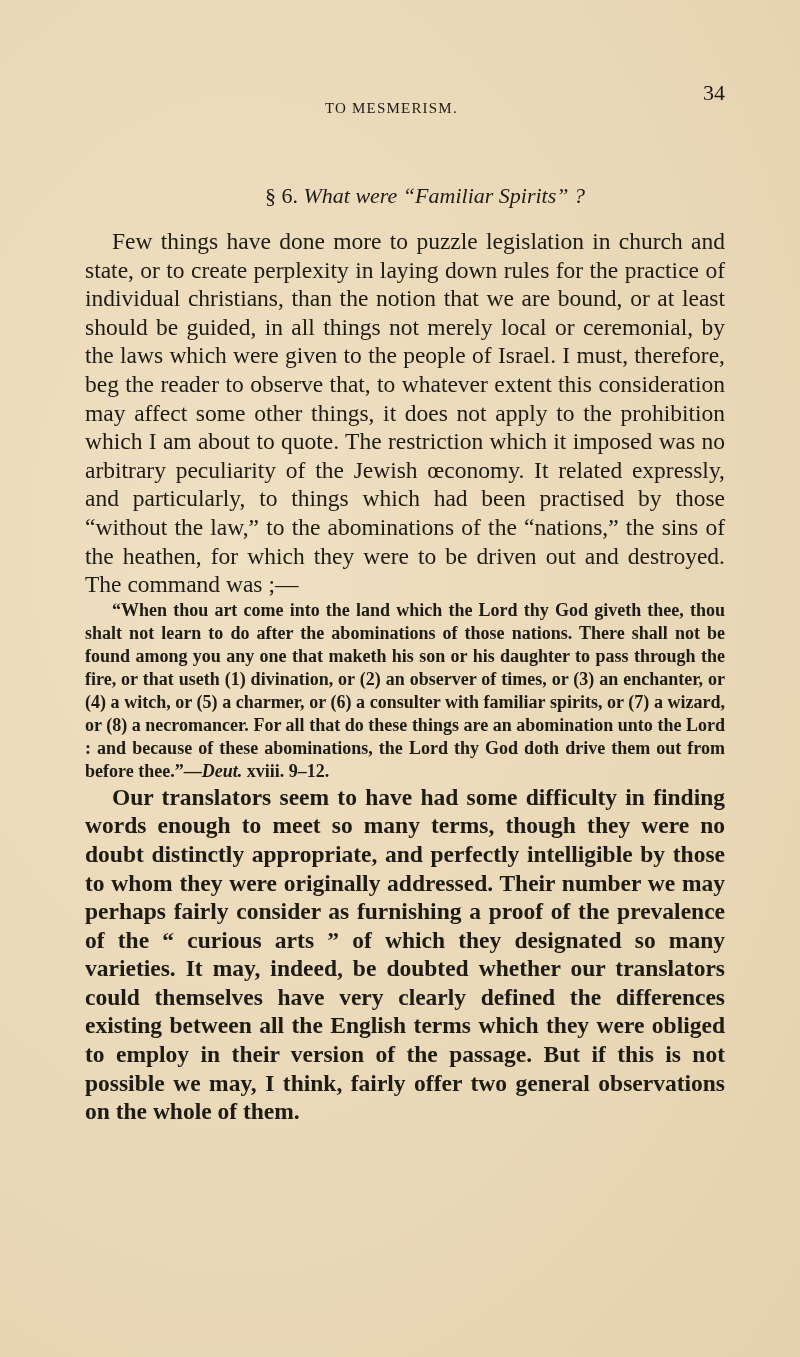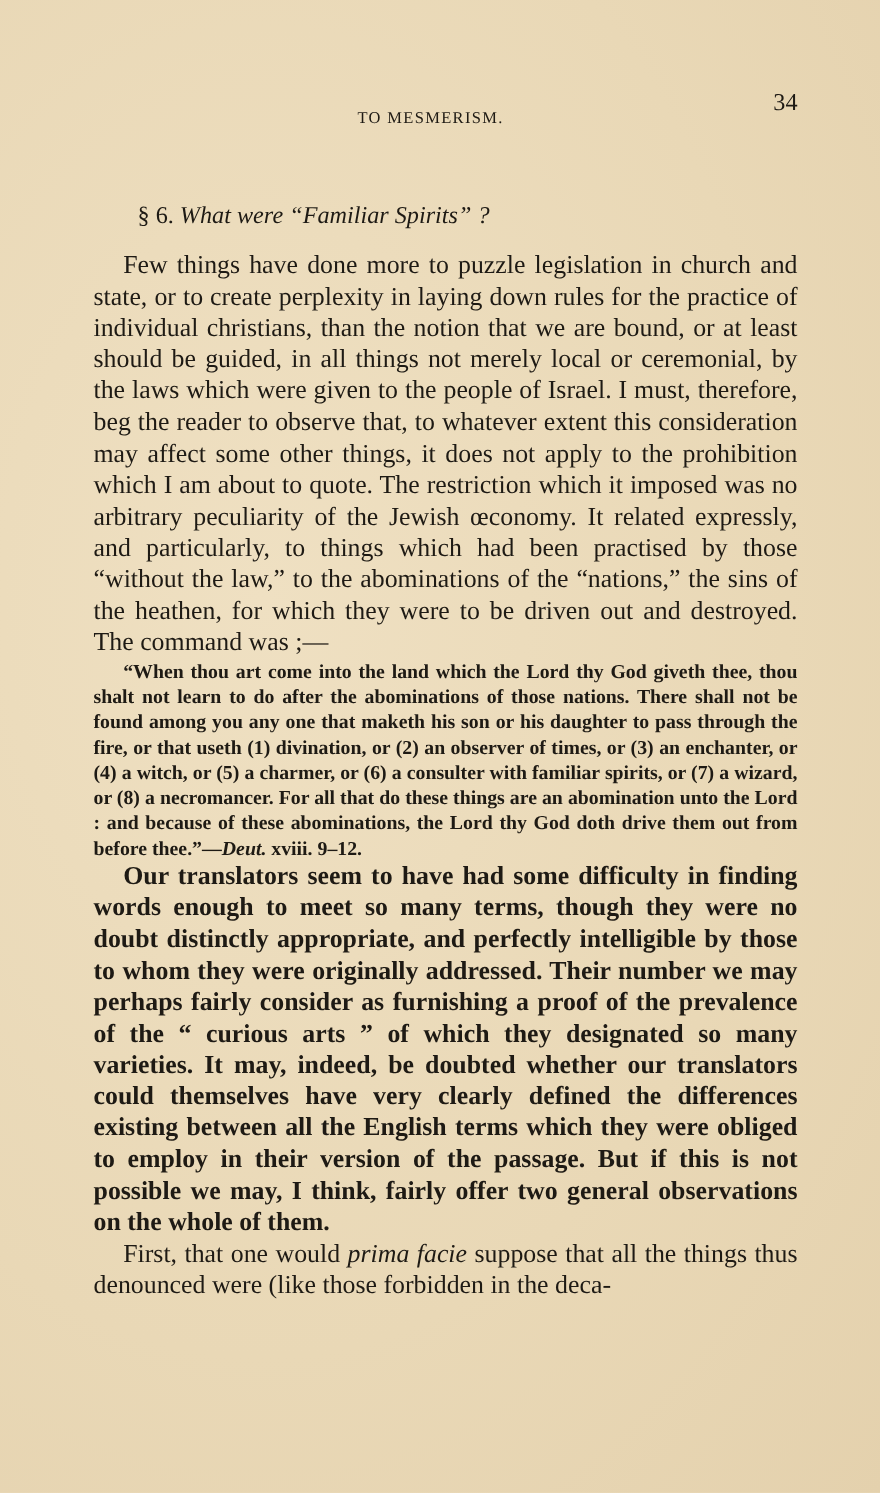--- a/index.html
+++ b/index.html
@@ -8,21 +8,21 @@
     background:#ecdcbc;
     background-image: radial-gradient(ellipse at 30% 40%, #efe0c2 0%, #e9d8b6 60%, #e4d1ad 100%);
     font-family:"Liberation Serif","DejaVu Serif",serif;
     color:#1e1a14;
     position:relative;
   }
   .page { position:absolute; left:85px; top:0; width:640px; }
   .running-head { position:absolute; top:84px; left:0; width:640px; height:24px; }
   .rh-title { position:absolute; left:240px; top:16px; font-size:15px; letter-spacing:1.2px; }
   .rh-num { position:absolute; right:0; top:-4px; font-size:22px; }
-  .section-heading { position:absolute; top:183px; left:0; width:640px; font-size:22px; padding-left:40px; box-sizing:border-box; }
+  .section-heading { position:absolute; top:183px; left:0; width:640px; text-align:center; font-size:22px; padding-left:40px; box-sizing:border-box; }
   .section-heading .it { font-style:italic; }
   .body { position:absolute; left:0; top:227px; width:640px; font-size:23.5px; line-height:28.6px; text-align:justify; }
   .body p { margin:0; }
   .indent { text-indent:27px; }
   .quote { font-size:18px; line-height:23px; text-align:justify; margin:10px 0 12px 0;font-weight:bold; }
   .it { font-style:italic; }
   .para2 { margin-top:0;font-weight:bold; }
 </style>
 </head>
 <body>
@@ -35,15 +35,14 @@
 
   <div class="section-heading">
     <span>§ 6.</span>
     <span class="it">What were “Familiar Spirits” ?</span>
   </div>
 
   <div class="body">
     <p class="indent">Few things have done more to puzzle legislation in church and state, or to create perplexity in laying down rules for the practice of individual christians, than the notion that we are bound, or at least should be guided, in all things not merely local or ceremonial, by the laws which were given to the people of Israel.  I must, therefore, beg the reader to observe that, to whatever extent this consideration may affect some other things, it does not apply to the prohibition which I am about to quote.  The restriction which it imposed was no arbitrary peculiarity of the Jewish œconomy.  It related expressly, and particularly, to things which had been practised by those “without the law,” to the abominations of the “nations,” the sins of the heathen, for which they were to be driven out and destroyed.  The command was ;—</p>
     <p class="quote indent"><span>“When thou art come into the land which the Lord thy God giveth thee, thou shalt not learn to do after the abominations of those nations.  There shall not be found among you any one that maketh his son or his daughter to pass through the fire, or that useth (1) divination, or (2) an observer of times, or (3) an enchanter, or (4) a witch, or (5) a charmer, or (6) a consulter with familiar spirits, or (7) a wizard, or (8) a necromancer.  For all that do these things are an abomination unto the Lord : and because of these abominations, the Lord thy God doth drive them out from before thee.”—</span><span class="it">Deut.</span><span> xviii. 9–12.</span></p>
     <p class="indent para2">Our translators seem to have had some difficulty in finding words enough to meet so many terms, though they were no doubt distinctly appropriate, and perfectly intelligible by those to whom they were originally addressed.  Their number we may perhaps fairly consider as furnishing a proof of the prevalence of the “ curious arts ” of which they designated so many varieties.  It may, indeed, be doubted whether our translators could themselves have very clearly defined the differences existing between all the English terms which they were obliged to employ in their version of the passage.  But if this is not possible we may, I think, fairly offer two general observations on the whole of them.</p>
-    <p class="indent"><span>First, that one would </span><span class="it">prima facie</span><span> suppose that all the things thus denounced were (like those forbidden in the deca-</span></p>
   </div>
 </div>
 
 </body></html>

